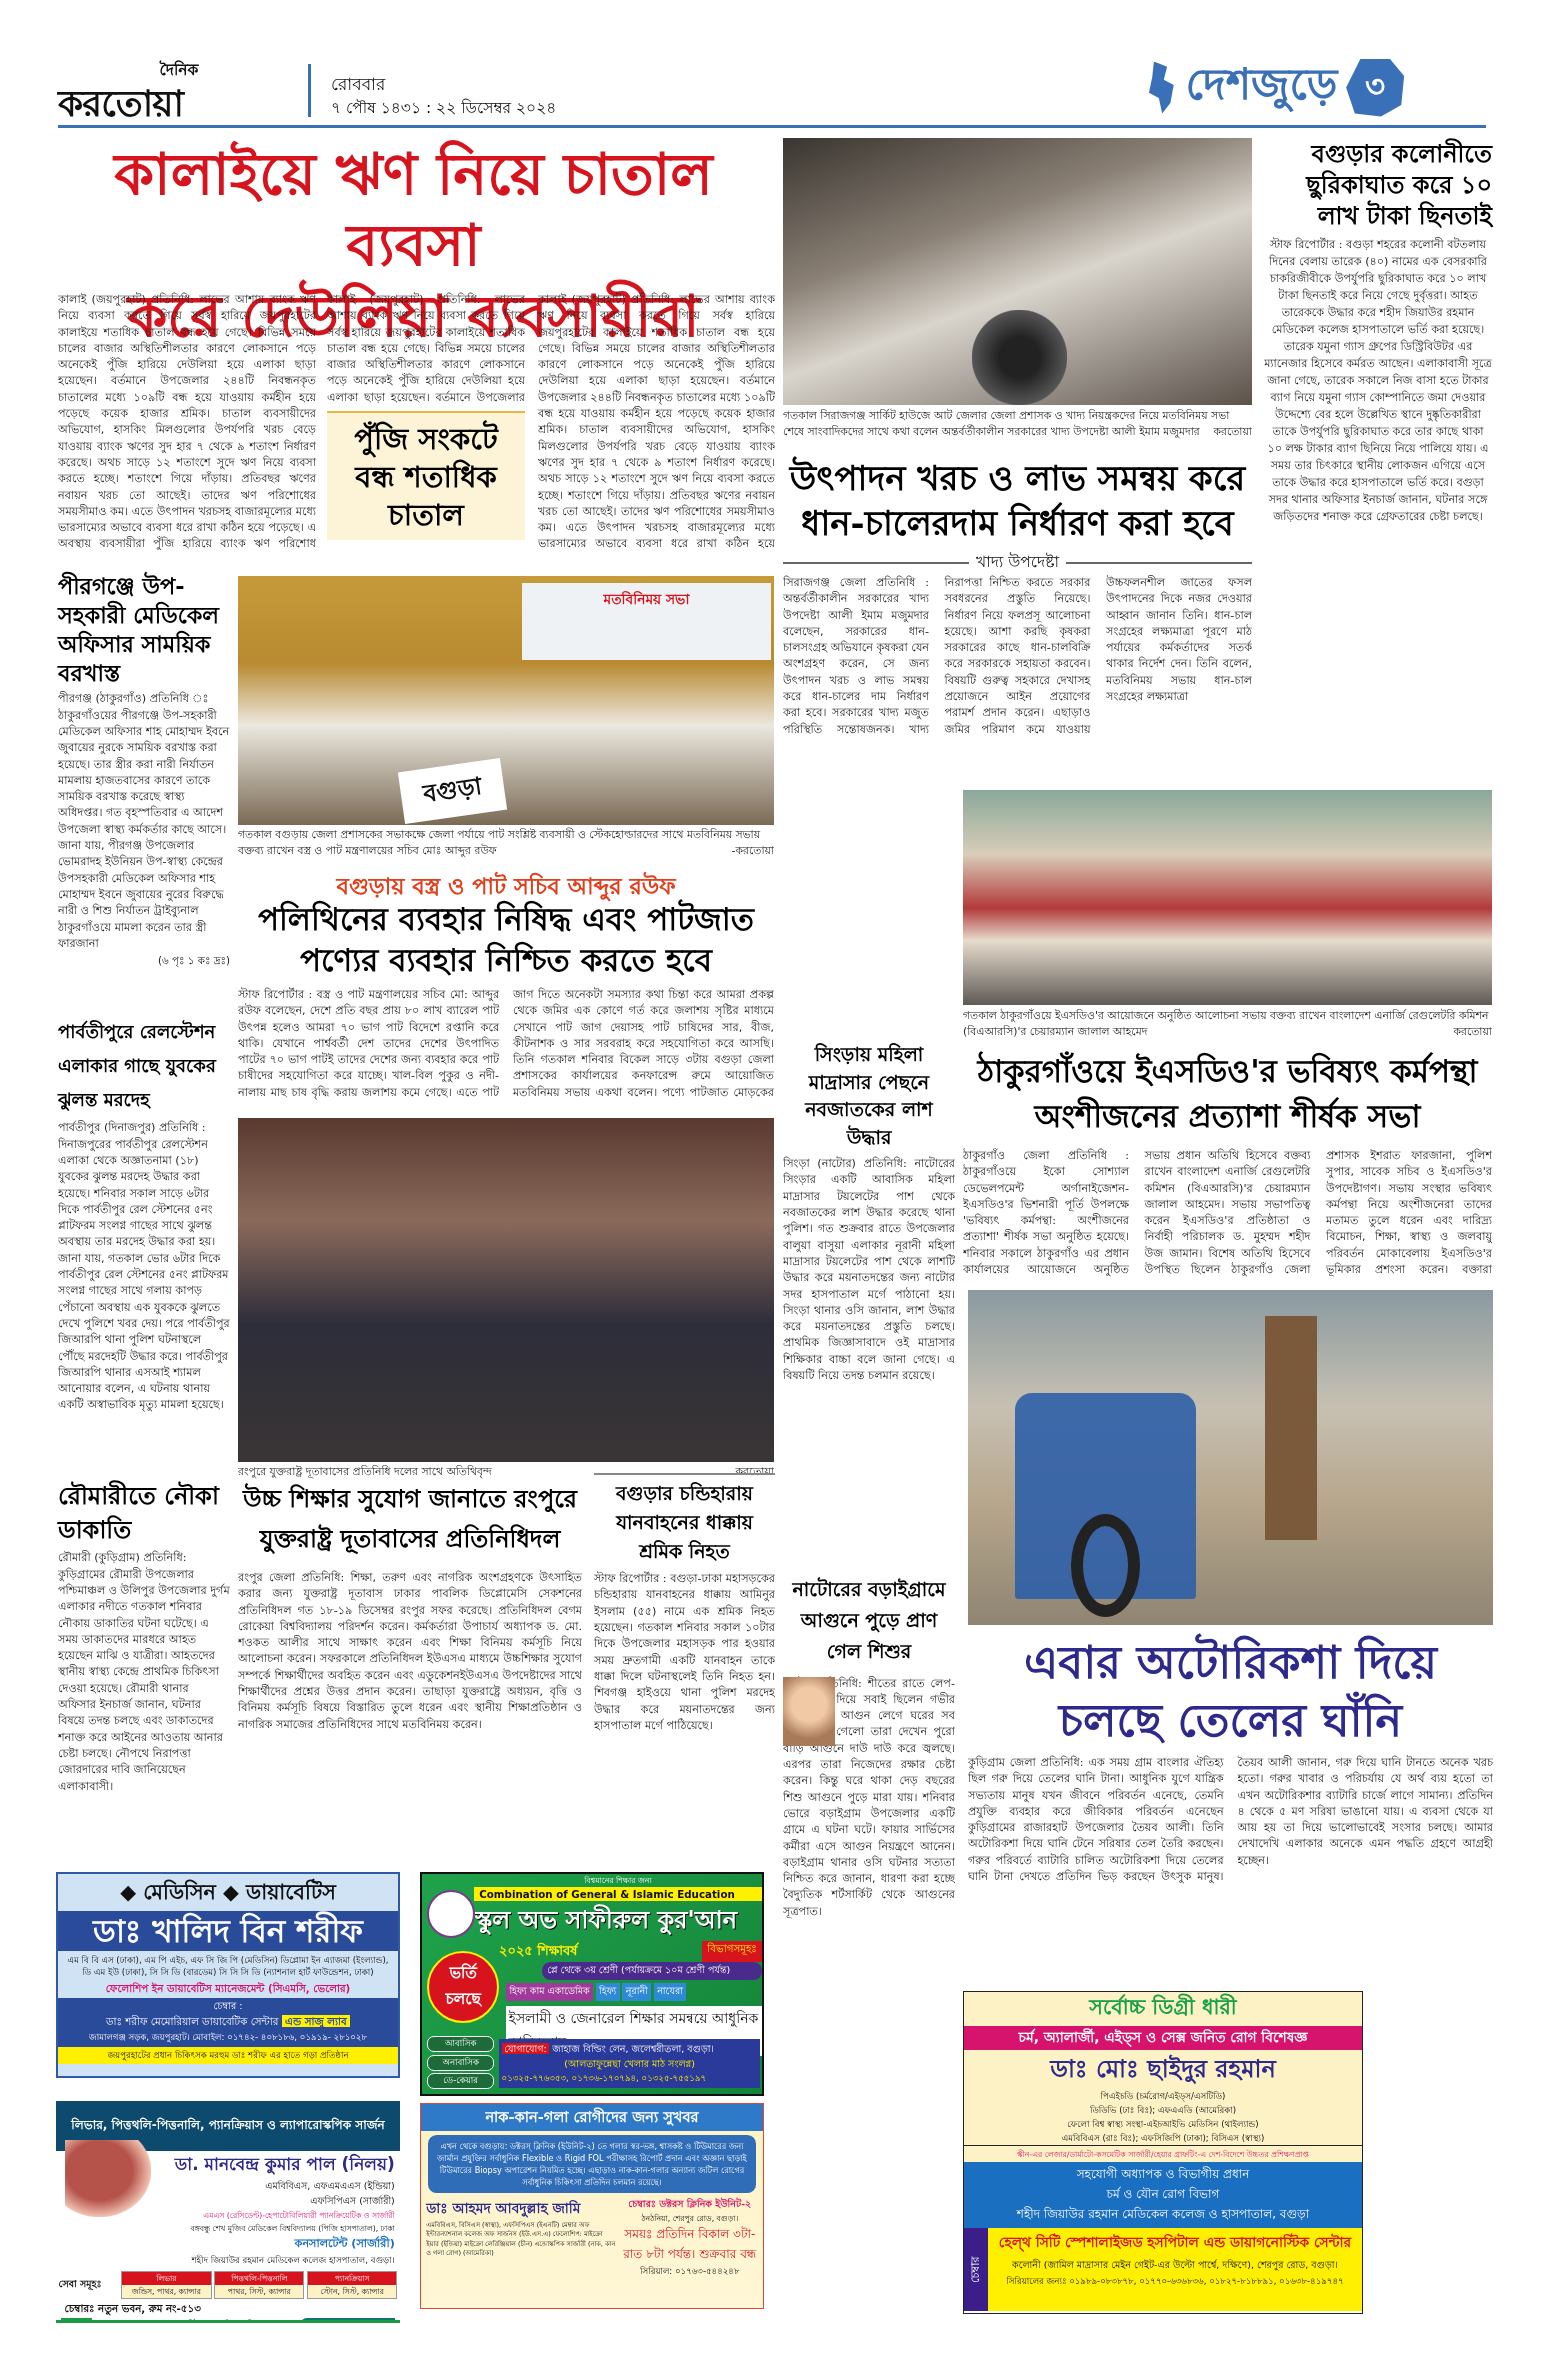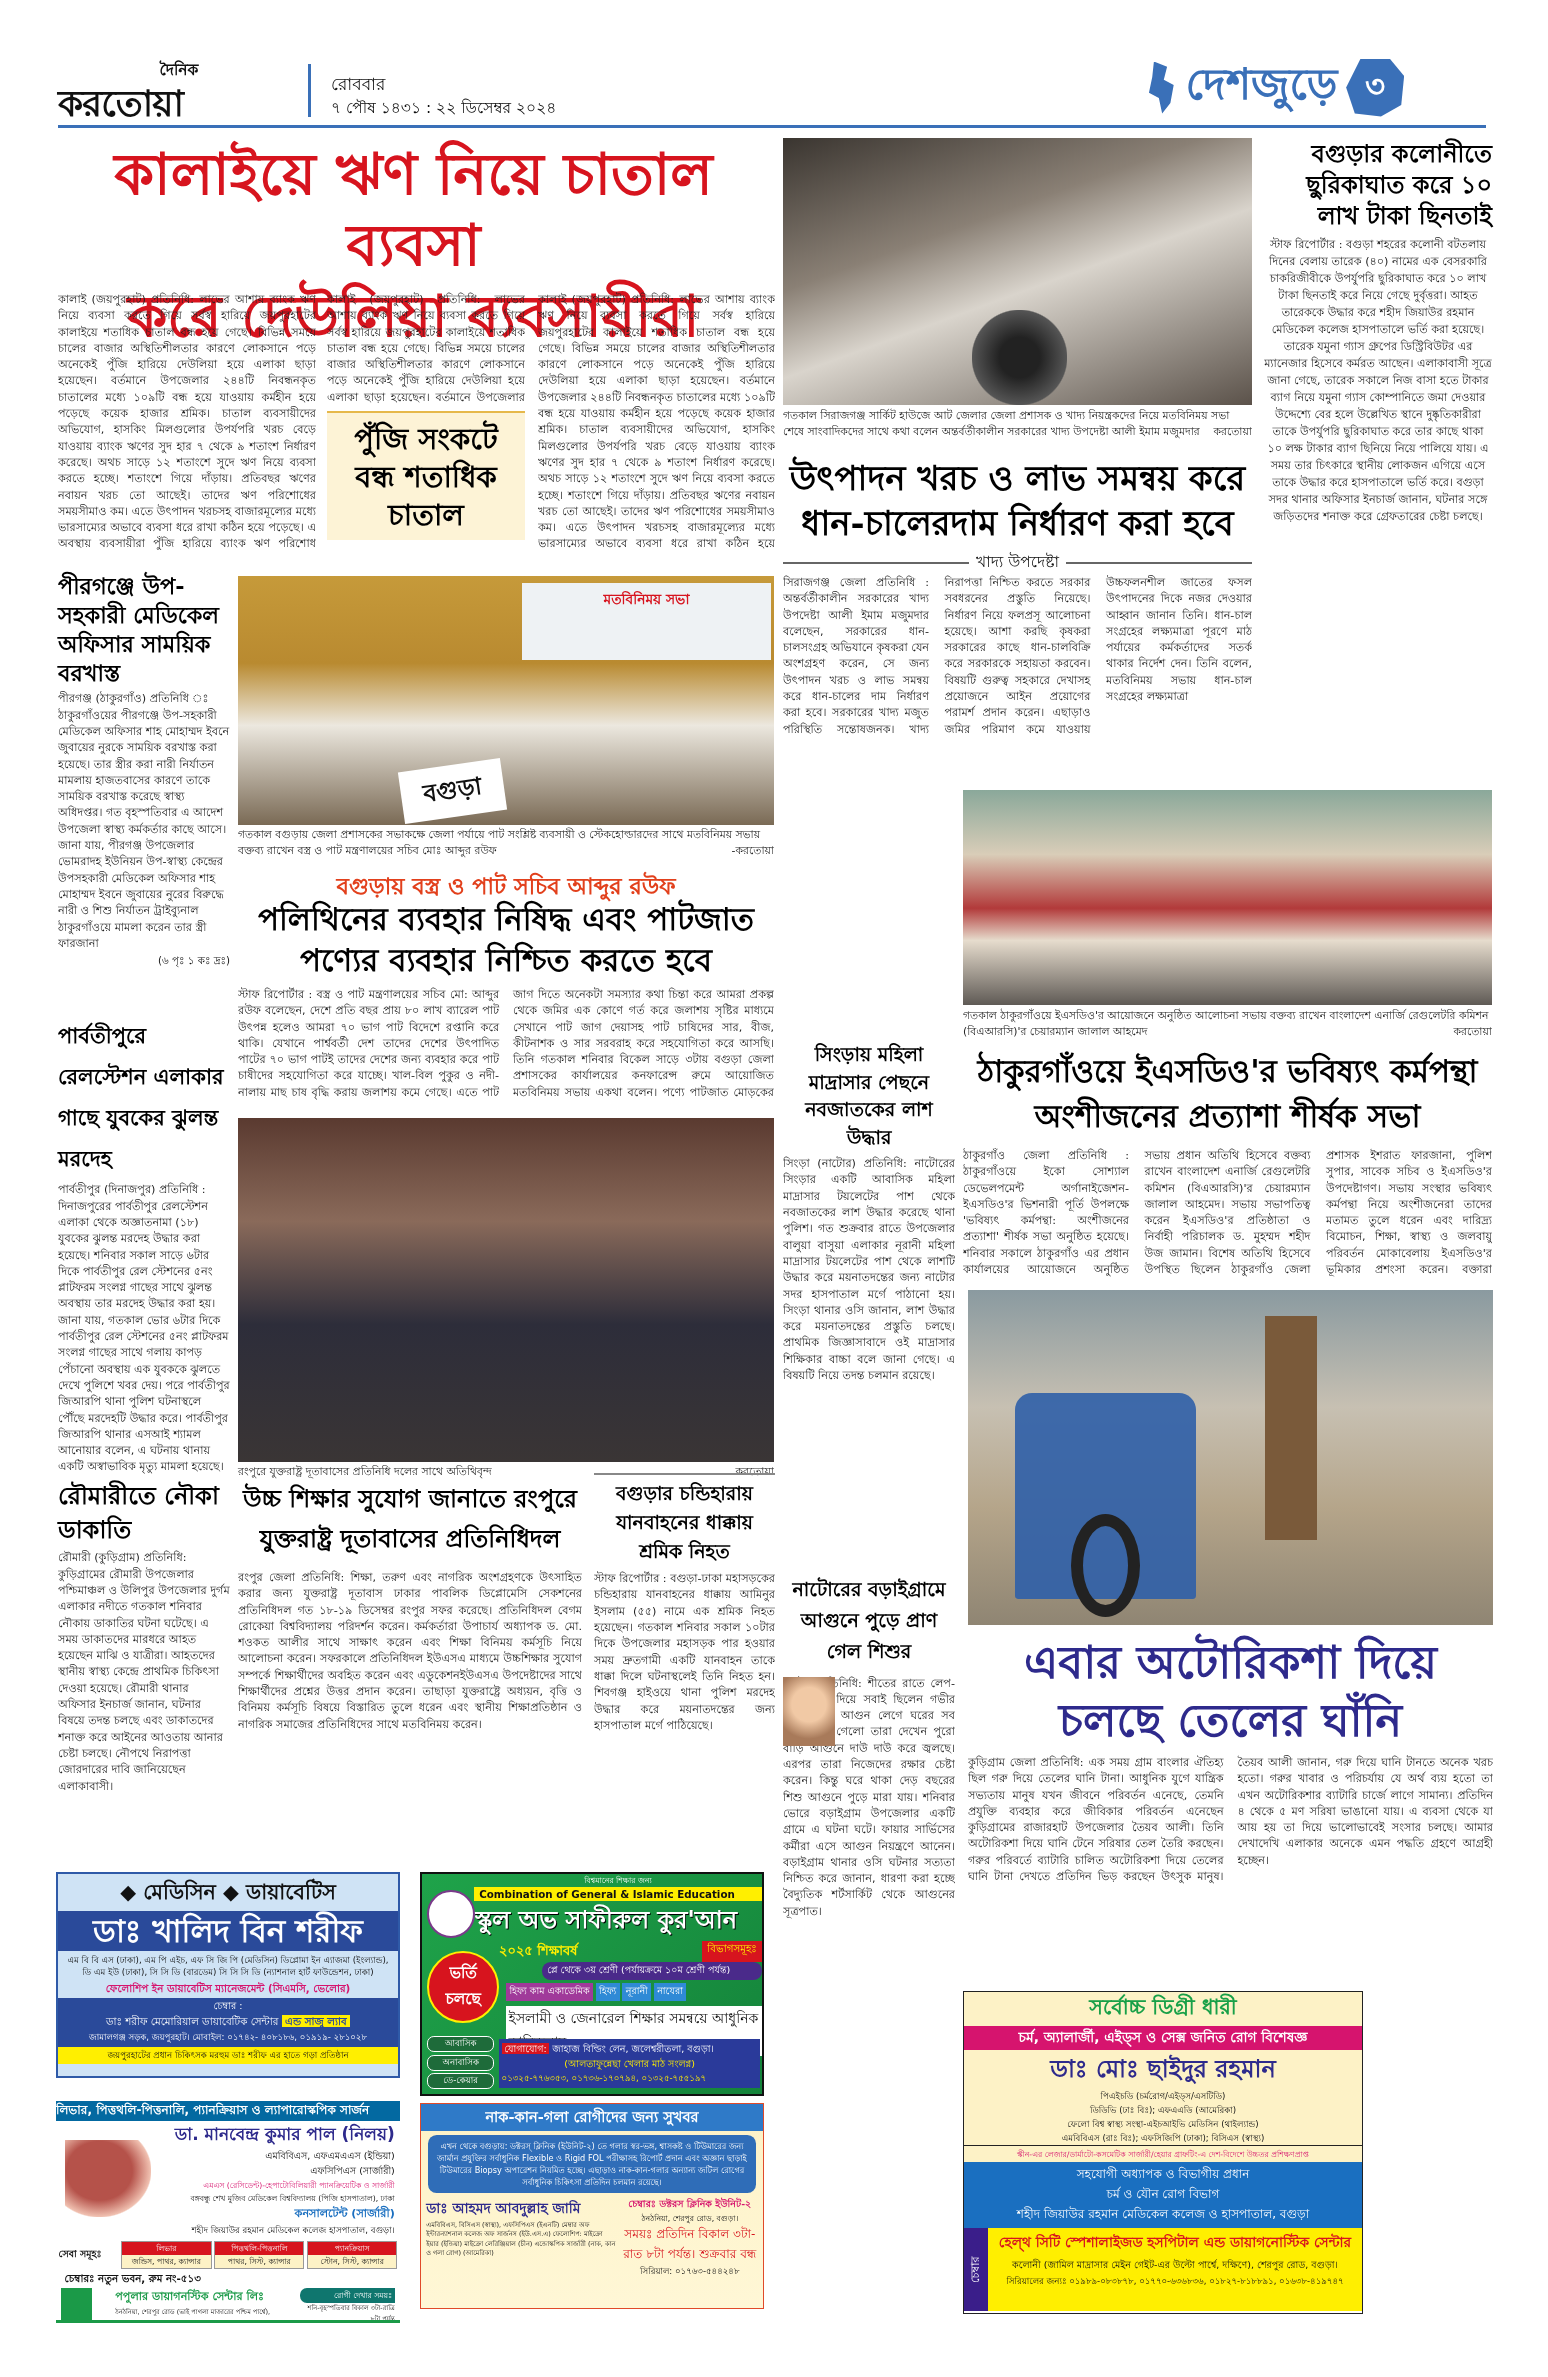--- a/index.html
+++ b/index.html
@@ -106,21 +106,21 @@
   <span>গতকাল ঠাকুরগাঁওয়ে ইএসডিও'র আয়োজনে অনুষ্ঠিত আলোচনা সভায় বক্তব্য রাখেন বাংলাদেশ এনার্জি রেগুলেটরি কমিশন (বিএআরসি)'র চেয়ারম্যান জালাল আহমেদ</span>
   <span style="float:right">করতোয়া</span>
 </div>
 <div class="abs" style="left:963px;top:1049px;width:529px;text-align:center">
   <div class="hl" style="font-size:31px;line-height:45px">ঠাকুরগাঁওয়ে ইএসডিও'র ভবিষ্যৎ কর্মপন্থা</div>
   <div class="hl" style="font-size:31px;line-height:45px">অংশীজনের প্রত্যাশা শীর্ষক সভা</div>
 </div>
 <div class="abs body-text cols3" style="left:963px;top:1148px;width:529px;height:133px">ঠাকুরগাঁও জেলা প্রতিনিধি : ঠাকুরগাঁওয়ে ইকো সোশ্যাল ডেভেলপমেন্ট অর্গানাইজেশন-ইএসডিও'র ভিশনারী পূর্তি উপলক্ষে 'ভবিষ্যৎ কর্মপন্থা: অংশীজনের প্রত্যাশা' শীর্ষক সভা অনুষ্ঠিত হয়েছে। শনিবার সকালে ঠাকুরগাঁও এর প্রধান কার্যালয়ের আয়োজনে অনুষ্ঠিত সভায় প্রধান অতিথি হিসেবে বক্তব্য রাখেন বাংলাদেশ এনার্জি রেগুলেটরি কমিশন (বিএআরসি)'র চেয়ারম্যান জালাল আহমেদ। সভায় সভাপতিত্ব করেন ইএসডিও'র প্রতিষ্ঠাতা ও নির্বাহী পরিচালক ড. মুহম্মদ শহীদ উজ জামান। বিশেষ অতিথি হিসেবে উপস্থিত ছিলেন ঠাকুরগাঁও জেলা প্রশাসক ইশরাত ফারজানা, পুলিশ সুপার, সাবেক সচিব ও ইএসডিও'র উপদেষ্টাগণ। সভায় সংস্থার ভবিষ্যৎ কর্মপন্থা নিয়ে অংশীজনেরা তাদের মতামত তুলে ধরেন এবং দারিদ্র্য বিমোচন, শিক্ষা, স্বাস্থ্য ও জলবায়ু পরিবর্তন মোকাবেলায় ইএসডিও'র ভূমিকার প্রশংসা করেন। বক্তারা বলেন, সংস্থাটি দীর্ঘ চার দশক ধরে উত্তরাঞ্চলের মানুষের জীবনমান উন্নয়নে কাজ করে যাচ্ছে।</div>
 
 <div class="abs" style="left:58px;top:1015px;width:172px">
-  <div class="hl" style="font-size:21px;line-height:41px">পার্বতীপুরে রেলস্টেশন এলাকার গাছে যুবকের ঝুলন্ত মরদেহ</div>
+  <div class="hl" style="font-size:18px;line-height:34px">পার্বতীপুরে রেলস্টেশন এলাকার গাছে যুবকের ঝুলন্ত মরদেহ</div>
   <div class="body-text" style="margin-top:3.4px;height:327px;text-align:left">পার্বতীপুর (দিনাজপুর) প্রতিনিধি : দিনাজপুরের পার্বতীপুর রেলস্টেশন এলাকা থেকে অজ্ঞাতনামা (১৮) যুবকের ঝুলন্ত মরদেহ উদ্ধার করা হয়েছে। শনিবার সকাল সাড়ে ৬টার দিকে পার্বতীপুর রেল স্টেশনের ৫নং প্লাটফরম সংলগ্ন গাছের সাথে ঝুলন্ত অবস্থায় তার মরদেহ উদ্ধার করা হয়। জানা যায়, গতকাল ভোর ৬টার দিকে পার্বতীপুর রেল স্টেশনের ৫নং প্লাটফরম সংলগ্ন গাছের সাথে গলায় কাপড় পেঁচানো অবস্থায় এক যুবককে ঝুলতে দেখে পুলিশে খবর দেয়। পরে পার্বতীপুর জিআরপি থানা পুলিশ ঘটনাস্থলে পৌঁছে মরদেহটি উদ্ধার করে। পার্বতীপুর জিআরপি থানার এসআই শ্যামল আনোয়ার বলেন, এ ঘটনায় থানায় একটি অস্বাভাবিক মৃত্যু মামলা হয়েছে।</div>
 </div>
 
 <div class="abs photo" style="left:238px;top:1118px;width:536px;height:344px;background:linear-gradient(180deg,#5a3a30,#8a6a5a 30%,#2d2d3a 60%,#3a3535)"></div>
 <div class="abs caption" style="left:238px;top:1464px;width:536px">
   <span>রংপুরে যুক্তরাষ্ট্র দূতাবাসের প্রতিনিধি দলের সাথে অতিথিবৃন্দ</span>
   <span style="float:right">করতোয়া</span>
 </div>
 <div class="abs" style="left:238px;top:1479px;width:344px;text-align:center">
   <div class="hl" style="font-size:24px;line-height:40px">উচ্চ শিক্ষার সুযোগ জানাতে রংপুরে</div>
@@ -223,21 +223,21 @@
     <div style="width:24px;background:#3a1e8a;color:#fff;writing-mode:vertical-rl;transform:rotate(180deg);font-size:11.2px;display:flex;align-items:center;justify-content:center">চেম্বার</div>
     <div style="flex:1;text-align:center;padding:3.4px">
       <div style="font-size:13.8px;color:#d7141e;font-weight:bold">হেল্থ সিটি স্পেশালাইজড হসপিটাল এন্ড ডায়াগনোস্টিক সেন্টার</div>
       <div style="font-size:9.5px;margin-top:2.6px">কলোনী (জামিল মাদ্রাসার মেইন গেইট-এর উল্টো পার্শ্বে, দক্ষিণে), শেরপুর রোড, বগুড়া।</div>
       <div style="font-size:8.6px;margin-top:2.6px">সিরিয়ালের জন্যঃ ০১৯৮৯-০৮৩৮৭৮, ০১৭৭০-৬৩৬৮৩৬, ০১৮২৭-৮১৮৮৯১, ০১৬৩৮-৪১৯৭৪৭</div>
     </div>
   </div>
 </div>
 
 <div class="abs" style="left:56px;top:2101px;width:344px;height:222px;background:#fff;border-bottom:3.4px solid #1b9a48;overflow:hidden">
-  <div style="background:#0369a1;color:#fff;font-size:12px;font-weight:bold;text-align:left;padding:0">লিভার, পিত্তথলি-পিত্তনালি, প্যানক্রিয়াস ও ল্যাপারোস্কপিক সার্জন</div>
+  <div style="background:#0c4a6e;color:#fff;font-size:12px;font-weight:bold;text-align:center;padding:15px">লিভার, পিত্তথলি-পিত্তনালি, প্যানক্রিয়াস ও ল্যাপারোস্কপিক সার্জন</div>
   <div style="position:absolute;left:8.6px;top:39px;width:86px;height:77px;background:radial-gradient(ellipse at 40% 40%,#b5524a 45%,#f0c0b0 70%,transparent 72%)"></div>
   <div style="margin-left:90px;text-align:right;padding-right:5.2px">
     <div style="font-size:17px;font-weight:bold;color:#2e2a8c">ডা. মানবেন্দ্র কুমার পাল (নিলয়)</div>
     <div style="font-size:9.5px">এমবিবিএস, এফএমএএস (ইন্ডিয়া)</div>
     <div style="font-size:9.5px">এফসিপিএস (সার্জারী)</div>
     <div style="font-size:7.7px;color:#d6146e">এমএস (রেসিডেন্ট)-হেপাটোবিলিয়ারী প্যানক্রিয়েটিক ও সার্জারী</div>
     <div style="font-size:7.7px">বঙ্গবন্ধু শেখ মুজিব মেডিকেল বিশ্ববিদ্যালয় (পিজি হাসপাতাল), ঢাকা</div>
     <div style="font-size:11.2px;color:#1a6fc0;font-weight:bold">কনসালটেন্ট (সার্জারী)</div>
     <div style="font-size:8.6px">শহীদ জিয়াউর রহমান মেডিকেল কলেজ হাসপাতাল, বগুড়া।</div>
   </div>

